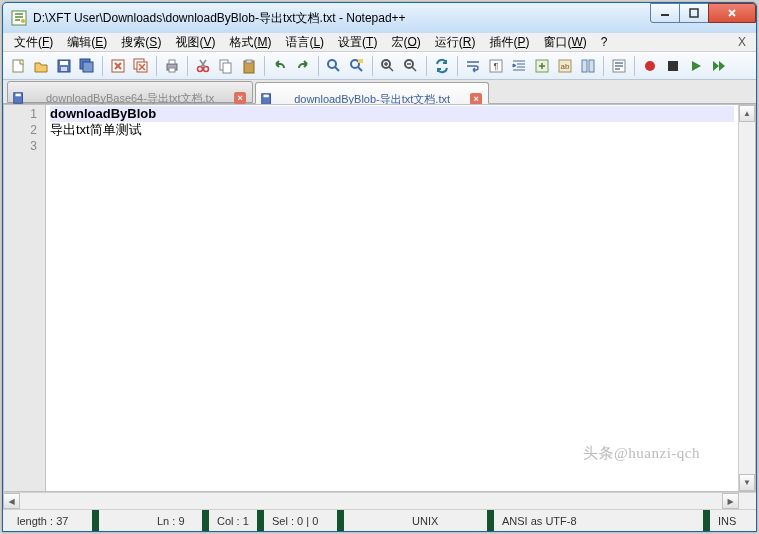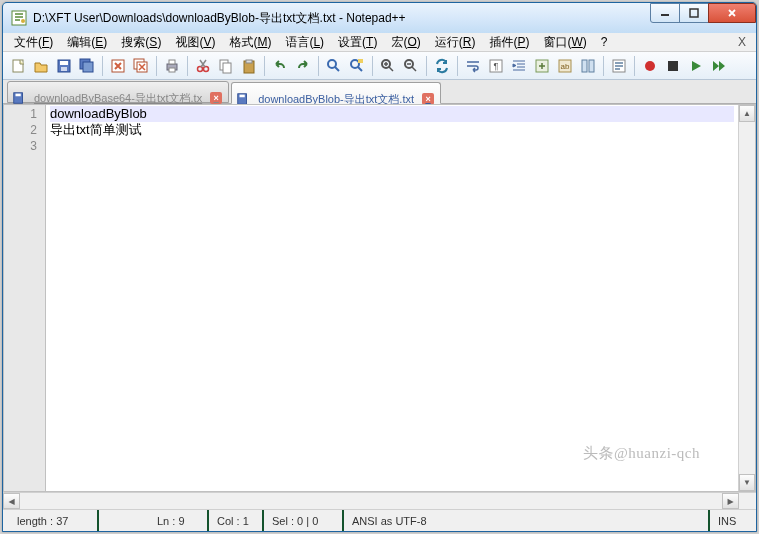--- a/index.html
+++ b/index.html
@@ -21,43 +21,43 @@
 .menu-item u { text-decoration: underline; }
 .menu-x { margin-left: auto; padding: 0 6px; font-size: 12px; color: #555; }
 
 
 .toolbar { height: 28px; background: linear-gradient(#fafcfe,#e6eff8); border-bottom: 1px solid #b7c6d6; display: flex; align-items: center; padding: 0 4px; gap: 1px; }
 .tb-btn { width: 22px; height: 22px; display: flex; align-items: center; justify-content: center; border: 1px solid transparent; border-radius: 2px; }
 .tb-sep { width: 1px; height: 20px; background: #b7c6d6; margin: 0 3px; }
 
 
 .tabbar { height: 24px; background: #e8e8e8; border-bottom: 1px solid #b0b0b0; display: flex; align-items: flex-end; padding: 0 4px; }
-.tab { height: 22px; display: flex; align-items: center; padding: 12px 6px 0 4px; font-size: 11px; font-family: SimSun, monospace; border: 1px solid #a0a0a0; margin-right: 2px; border-radius: 3px 3px 0 0; gap: 8px; text-decoration: underline; }
+.tab { height: 22px; display: flex; align-items: center; padding: 12px 6px 0 4px; font-size: 11px; font-family: SimSun, monospace; border: 1px solid #a0a0a0; margin-right: 2px; border-radius: 3px 3px 0 0; gap: 20px; }
 .tab.inactive { background: linear-gradient(#f0f0f0,#d8d8d8); color: #888; }
 .tab.active { background: linear-gradient(#fefefe,#f4f4f4); border-bottom-color: #f4f4f4; color: #3a5ea0; margin-bottom: -1px; }
 .tab-icon { width: 14px; height: 14px; }
 .tab-close { width: 12px; height: 12px; border-radius: 2px; background: #e07060; color: #fff; font-size: 9px; line-height: 12px; text-align: center; font-weight: bold; }
 
 
 .editor-wrap { flex: 1; display: flex; border: 1px solid #c0c0c0; margin: 0; background: #fff; }
 .gutter { width: 42px; background: #e8e8e8; border-right: 1px solid #c0c0c0; font-family: Consolas, monospace; font-size: 12px; color: #888; text-align: right; padding: 1px 8px 0 0; line-height: 16px; }
 .editor { flex: 1; font-family: SimSun, Consolas, monospace; font-size: 13px; padding: 1px 4px; line-height: 16px; position: relative; }
-.line1 { background: #e8e8ff; }
+.line1 { background: #e8e8ff; font-weight: bold; }
 .scrollbar-v { width: 17px; background: #f0f0f0; border-left: 1px solid #d0d0d0; display: flex; flex-direction: column; }
 .sb-btn { height: 17px; border: 1px solid #c0c0c0; background: linear-gradient(#fdfdfd,#e2e2e2); font-size: 8px; display: flex; align-items: center; justify-content: center; color: #606060; }
 .sb-track { flex: 1; }
 
 
 .hscroll { height: 17px; background: #f0f0f0; border-top: 1px solid #d0d0d0; display: flex; }
 .hscroll .sb-btn { width: 17px; height: 100%; }
 .hscroll .corner { width: 17px; background: #f0f0f0; }
 
 
 .statusbar { height: 22px; background: #f0f0f0; border-top: 1px solid #d0d0d0; display: flex; align-items: center; font-size: 11px; color: #333; padding: 0 6px; }
-.st-cell { padding: 0 8px; border-right: 2px solid #14532d; height: 100%; display: flex; align-items: center; }
+.st-cell { padding: 0 8px; border-right: 7px solid #14532d; height: 100%; display: flex; align-items: center; }
 .st-cell:last-of-type { border-right: none; }
 .watermark { position: absolute; right: 38px; bottom: 30px; font-size: 15px; color: rgba(180,180,180,0.9); font-family: "Microsoft YaHei"; pointer-events: none; letter-spacing: 0.5px; }
 
 svg { display: block; }
 </style>
 </head>
 <body>
 
 <div class="window">
 
@@ -323,17 +323,18 @@
     <div class="sb-track" style="flex:1"></div>
     <div class="sb-btn">▶</div>
     <div class="corner"></div>
   </div>
 
   <div class="statusbar">
     <div class="st-cell" style="width:90px">length : 37</div>
     <div class="st-cell" style="width:60px;margin-left:50px">Ln : 9</div>
     <div class="st-cell" style="width:55px">Col : 1</div>
     <div class="st-cell" style="width:80px">Sel : 0 | 0</div>
+    <div class="st-cell" style="width:90px;margin-left:60px">UNIX</div>
     <div class="st-cell" style="flex:1">ANSI as UTF-8</div>
     <div class="st-cell" style="width:40px">INS</div>
   </div>
 
 </div>
 
 </body></html>

